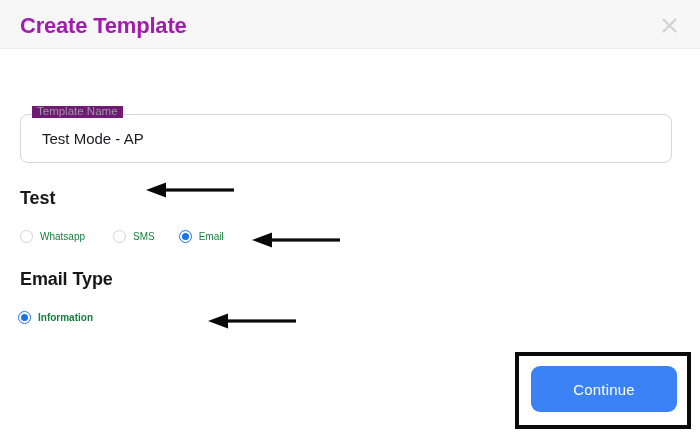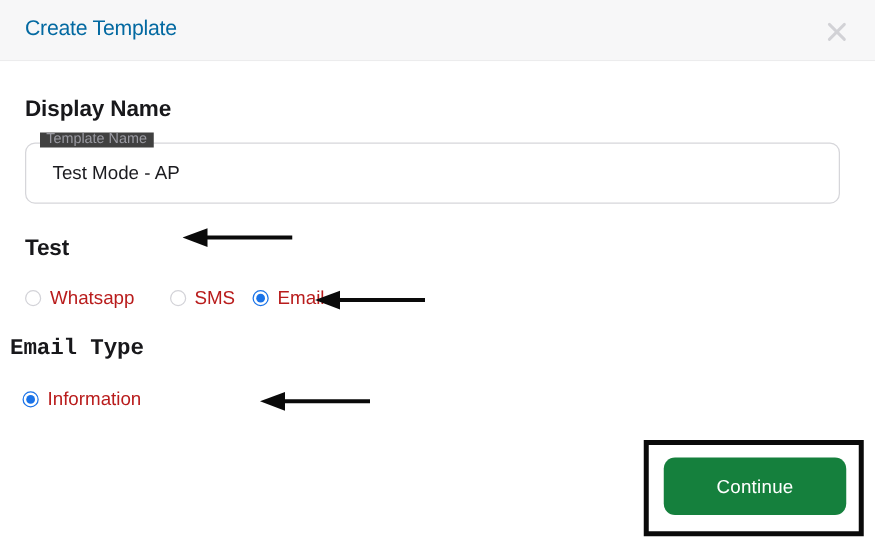--- a/index.html
+++ b/index.html
@@ -23,24 +23,24 @@
     width: 700px;
     height: 49px;
     background: #f7f7f8;
     border-bottom: 1px solid #ececed;
     box-sizing: border-box;
   }
   .dialog-title {
     position: absolute;
     left: 20px;
     top: 13px;
-    font-size: 17px;
-    font-weight: normal;
+    font-size: 22px;
+    font-weight: bold;
     letter-spacing: -0.2px;
-    color: #0369a1;
+    color: #a21caf;
   }
   .close-icon {
     position: absolute;
     right: 19px;
     top: 13px;
     width: 24px;
     height: 24px;
     display: flex;
     align-items: center;
     justify-content: center;
@@ -83,21 +83,21 @@
     box-sizing: border-box;
     border: 1px solid #d6d6da;
     border-radius: 8px;
     margin: 0;
     padding: 0;
   }
   .field-legend {
     position: absolute;
     left: 12px;
     top: -8px;
-    background: #404040;
+    background: #701a75;
     padding: 0 5px;
     font-size: 11.5px;
     color: #9a9aa2;
     line-height: 1;
     white-space: nowrap;
   }
   .field-value {
     position: absolute;
     left: 22px;
     top: 0;
@@ -139,22 +139,22 @@
     top: 50%;
     width: 7px;
     height: 7px;
     margin-left: -3.5px;
     margin-top: -3.5px;
     border-radius: 50%;
     background: #1a73e8;
   }
   .radio-label {
     margin-left: 7px;
-    font-size: 15px;
-    color: #b91c1c;
+    font-size: 10px;
+    color: #15803d;
     white-space: nowrap;
   }
 
   
   .arrow {
     position: absolute;
   }
   .arrow svg { display: block; }
 
   
@@ -167,21 +167,21 @@
     box-sizing: border-box;
     border: 4px solid #0a0a0a;
     background: #ffffff;
   }
   .continue-button {
     position: absolute;
     left: 531px;
     top: 366px;
     width: 146px;
     height: 46px;
-    background: #15803d;
+    background: #3b82f6;
     border: none;
     border-radius: 9px;
     color: #ffffff;
     font-family: "Liberation Sans", sans-serif;
     font-size: 15px;
     letter-spacing: 0.2px;
     cursor: pointer;
     padding: 0;
   }
 </style>
@@ -192,21 +192,20 @@
   <div class="dialog-title">Create Template</div>
   <div class="close-icon">
     <svg width="19" height="19" viewBox="0 0 19 19" aria-hidden="true">
       <path d="M3.5 3.5 L15.5 15.5 M15.5 3.5 L3.5 15.5" stroke="#d2d2d6" stroke-width="2.3" stroke-linecap="round"></path>
     </svg>
   </div>
 </div>
 
 <div class="dialog-body">
 
-  <div class="section-heading" style="left:20px; top:28px;">Display Name</div>
 
   <div class="field-wrap">
     <fieldset class="field-fieldset"></fieldset>
     <div class="field-legend">Template Name</div>
     <div class="field-value" title="Template Name">Test Mode - AP</div>
   </div>
 
   <div class="arrow" style="left:146px; top:132px;">
     <svg width="88" height="18" viewBox="0 0 88 18" aria-hidden="true">
       <path d="M0 9 L20 1.5 L20 16.5 Z" fill="#0a0a0a"></path>
@@ -214,41 +213,41 @@
     </svg>
   </div>
 
   <div class="section-heading" style="left:20px; top:139px;">Test</div>
 
   <div class="radio-row" style="left:20px; top:181px;">
     <div class="radio-option" style="margin-right:28px;">
       <span class="radio-mark"></span>
       <span class="radio-label">Whatsapp</span>
     </div>
-    <div class="radio-option" style="margin-right:14px;">
+    <div class="radio-option" style="margin-right:24px;">
       <span class="radio-mark"></span>
       <span class="radio-label">SMS</span>
     </div>
     <div class="radio-option">
       <span class="radio-mark checked"></span>
       <span class="radio-label">Email</span>
     </div>
   </div>
 
   <div class="arrow" style="left:252px; top:182px;">
     <svg width="88" height="18" viewBox="0 0 88 18" aria-hidden="true">
       <path d="M0 9 L20 1.5 L20 16.5 Z" fill="#0a0a0a"></path>
       <rect x="19" y="7.4" width="69" height="3.2" fill="#0a0a0a"></rect>
     </svg>
   </div>
 
-  <div class="section-heading" style="left:8px; top:220px;font-family:Liberation Mono, monospace;">Email Type</div>
+  <div class="section-heading" style="left:20px; top:220px;">Email Type</div>
 
   <div class="radio-row" style="left:18px; top:262px;">
-    <div class="radio-option" style="margin-right:25px;">
+    <div class="radio-option" style="margin-right:25px;font-weight:bold;">
       <span class="radio-mark checked"></span>
       <span class="radio-label">Information</span>
     </div>
   </div>
 
   <div class="arrow" style="left:208px; top:263px;">
     <svg width="88" height="18" viewBox="0 0 88 18" aria-hidden="true">
       <path d="M0 9 L20 1.5 L20 16.5 Z" fill="#0a0a0a"></path>
       <rect x="19" y="7.4" width="69" height="3.2" fill="#0a0a0a"></rect>
     </svg>

